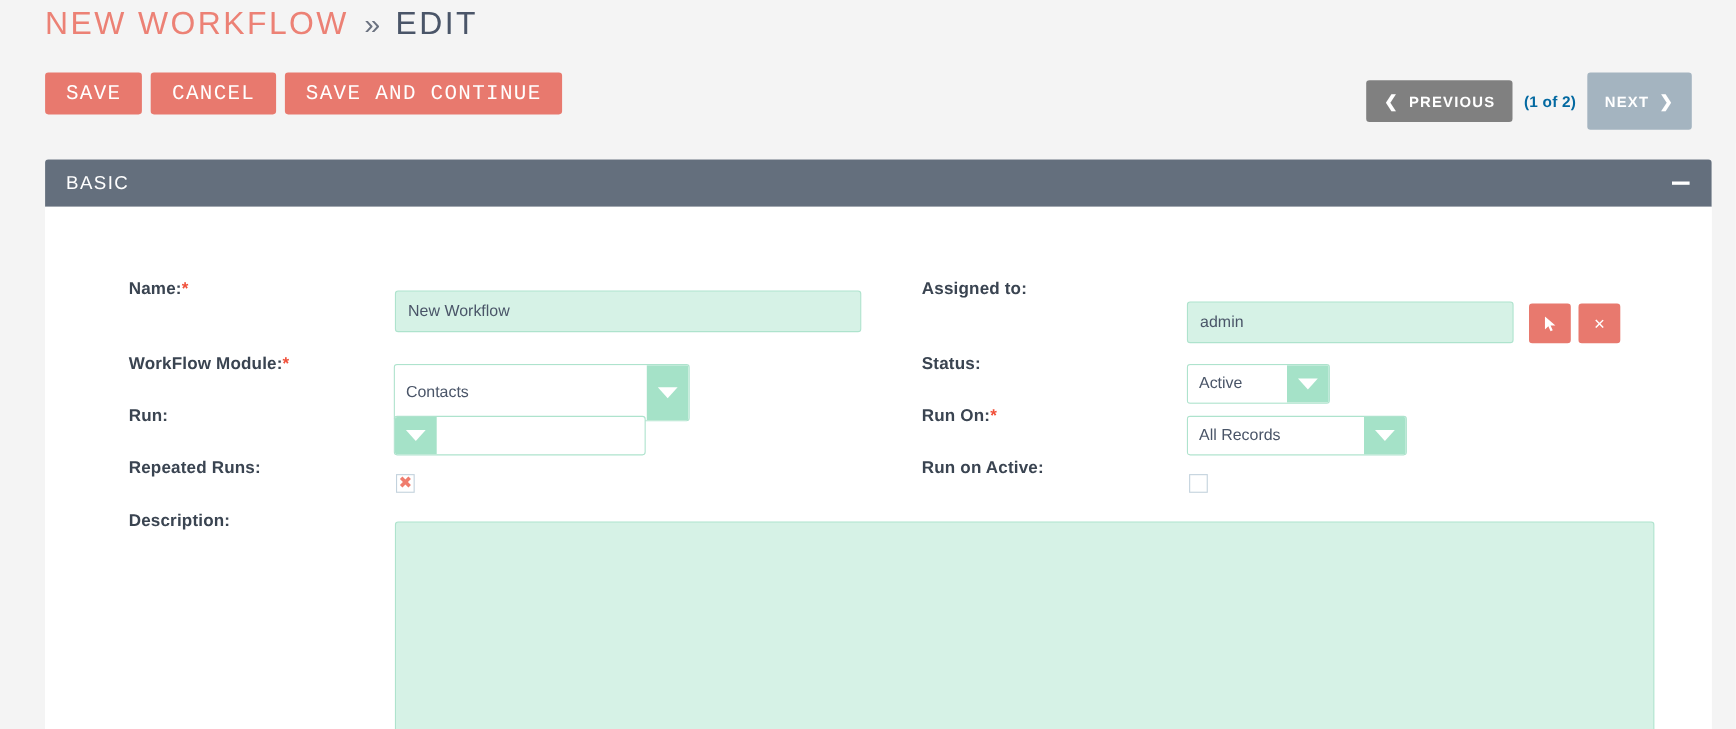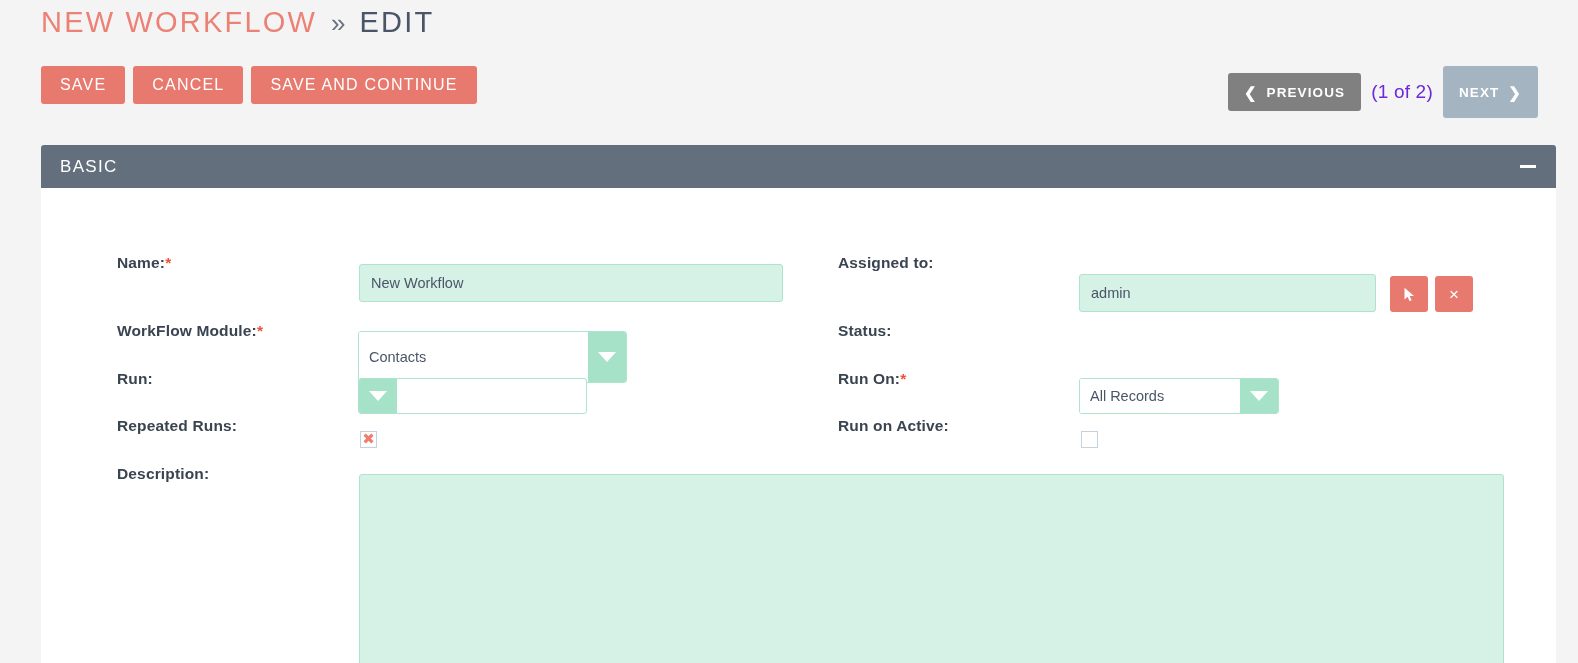--- a/index.html
+++ b/index.html
@@ -76,22 +76,22 @@
     display: flex;
     gap: 8px;
     align-items: center;
   }
 
   .btn {
     border: none;
     border-radius: 3px;
     height: 38px;
     padding: 0 19px;
-    font-family: Liberation Sans, sans-serif;
-    font-size: 16px;
+    font-family: Liberation Mono, monospace;
+    font-size: 19px;
     letter-spacing: 1.2px;
     color: #ffffff;
     text-transform: uppercase;
     cursor: pointer;
     display: inline-flex;
     align-items: center;
     justify-content: center;
     white-space: nowrap;
   }
 
@@ -140,23 +140,23 @@
     display: inline-flex;
     align-items: center;
     gap: 9px;
     cursor: pointer;
     font-family: "Liberation Sans", sans-serif;
   }
 
   .chev { font-size: 15px; line-height: 1; font-weight: bold; }
 
   .pager-count {
-    font-size: 19px;
-    color: #6d28d9;
-    font-weight: normal;
+    font-size: 14px;
+    color: #0369a1;
+    font-weight: bold;
     letter-spacing: 0.2px;
   }
 
   
   .panel {
     position: absolute;
     left: 41px;
     top: 145px;
     width: 1515px;
     height: 518px;
@@ -383,20 +383,26 @@
 
     <label class="form-label" style="left:76px; top:134px;"><span>WorkFlow Module:</span><span class="req">*</span></label>
     <div class="select-wrap" style="left:317px; top:143px; width:269px; height:52px;">
       <span class="select-value">Contacts</span>
       <span class="select-arrow">
           <i></i>
         </span>
     </div>
 
     <label class="form-label" style="left:797px; top:134px;">Status:</label>
+    <div class="select-wrap" style="left:1038px; top:143px; width:130px; height:36px;">
+      <span class="select-value">Active</span>
+      <span class="select-arrow">
+          <i></i>
+        </span>
+    </div>
 
     <label class="form-label" style="left:76px; top:182px;">Run:</label>
     <div class="select-wrap" style="left:317px; top:190px; width:229px; height:36px;">
       <span class="select-arrow">
           <i></i>
         </span>
     </div>
 
     <label class="form-label" style="left:797px; top:182px;"><span>Run On:</span><span class="req">*</span></label>
     <div class="select-wrap" style="left:1038px; top:190px; width:200px; height:36px;">

